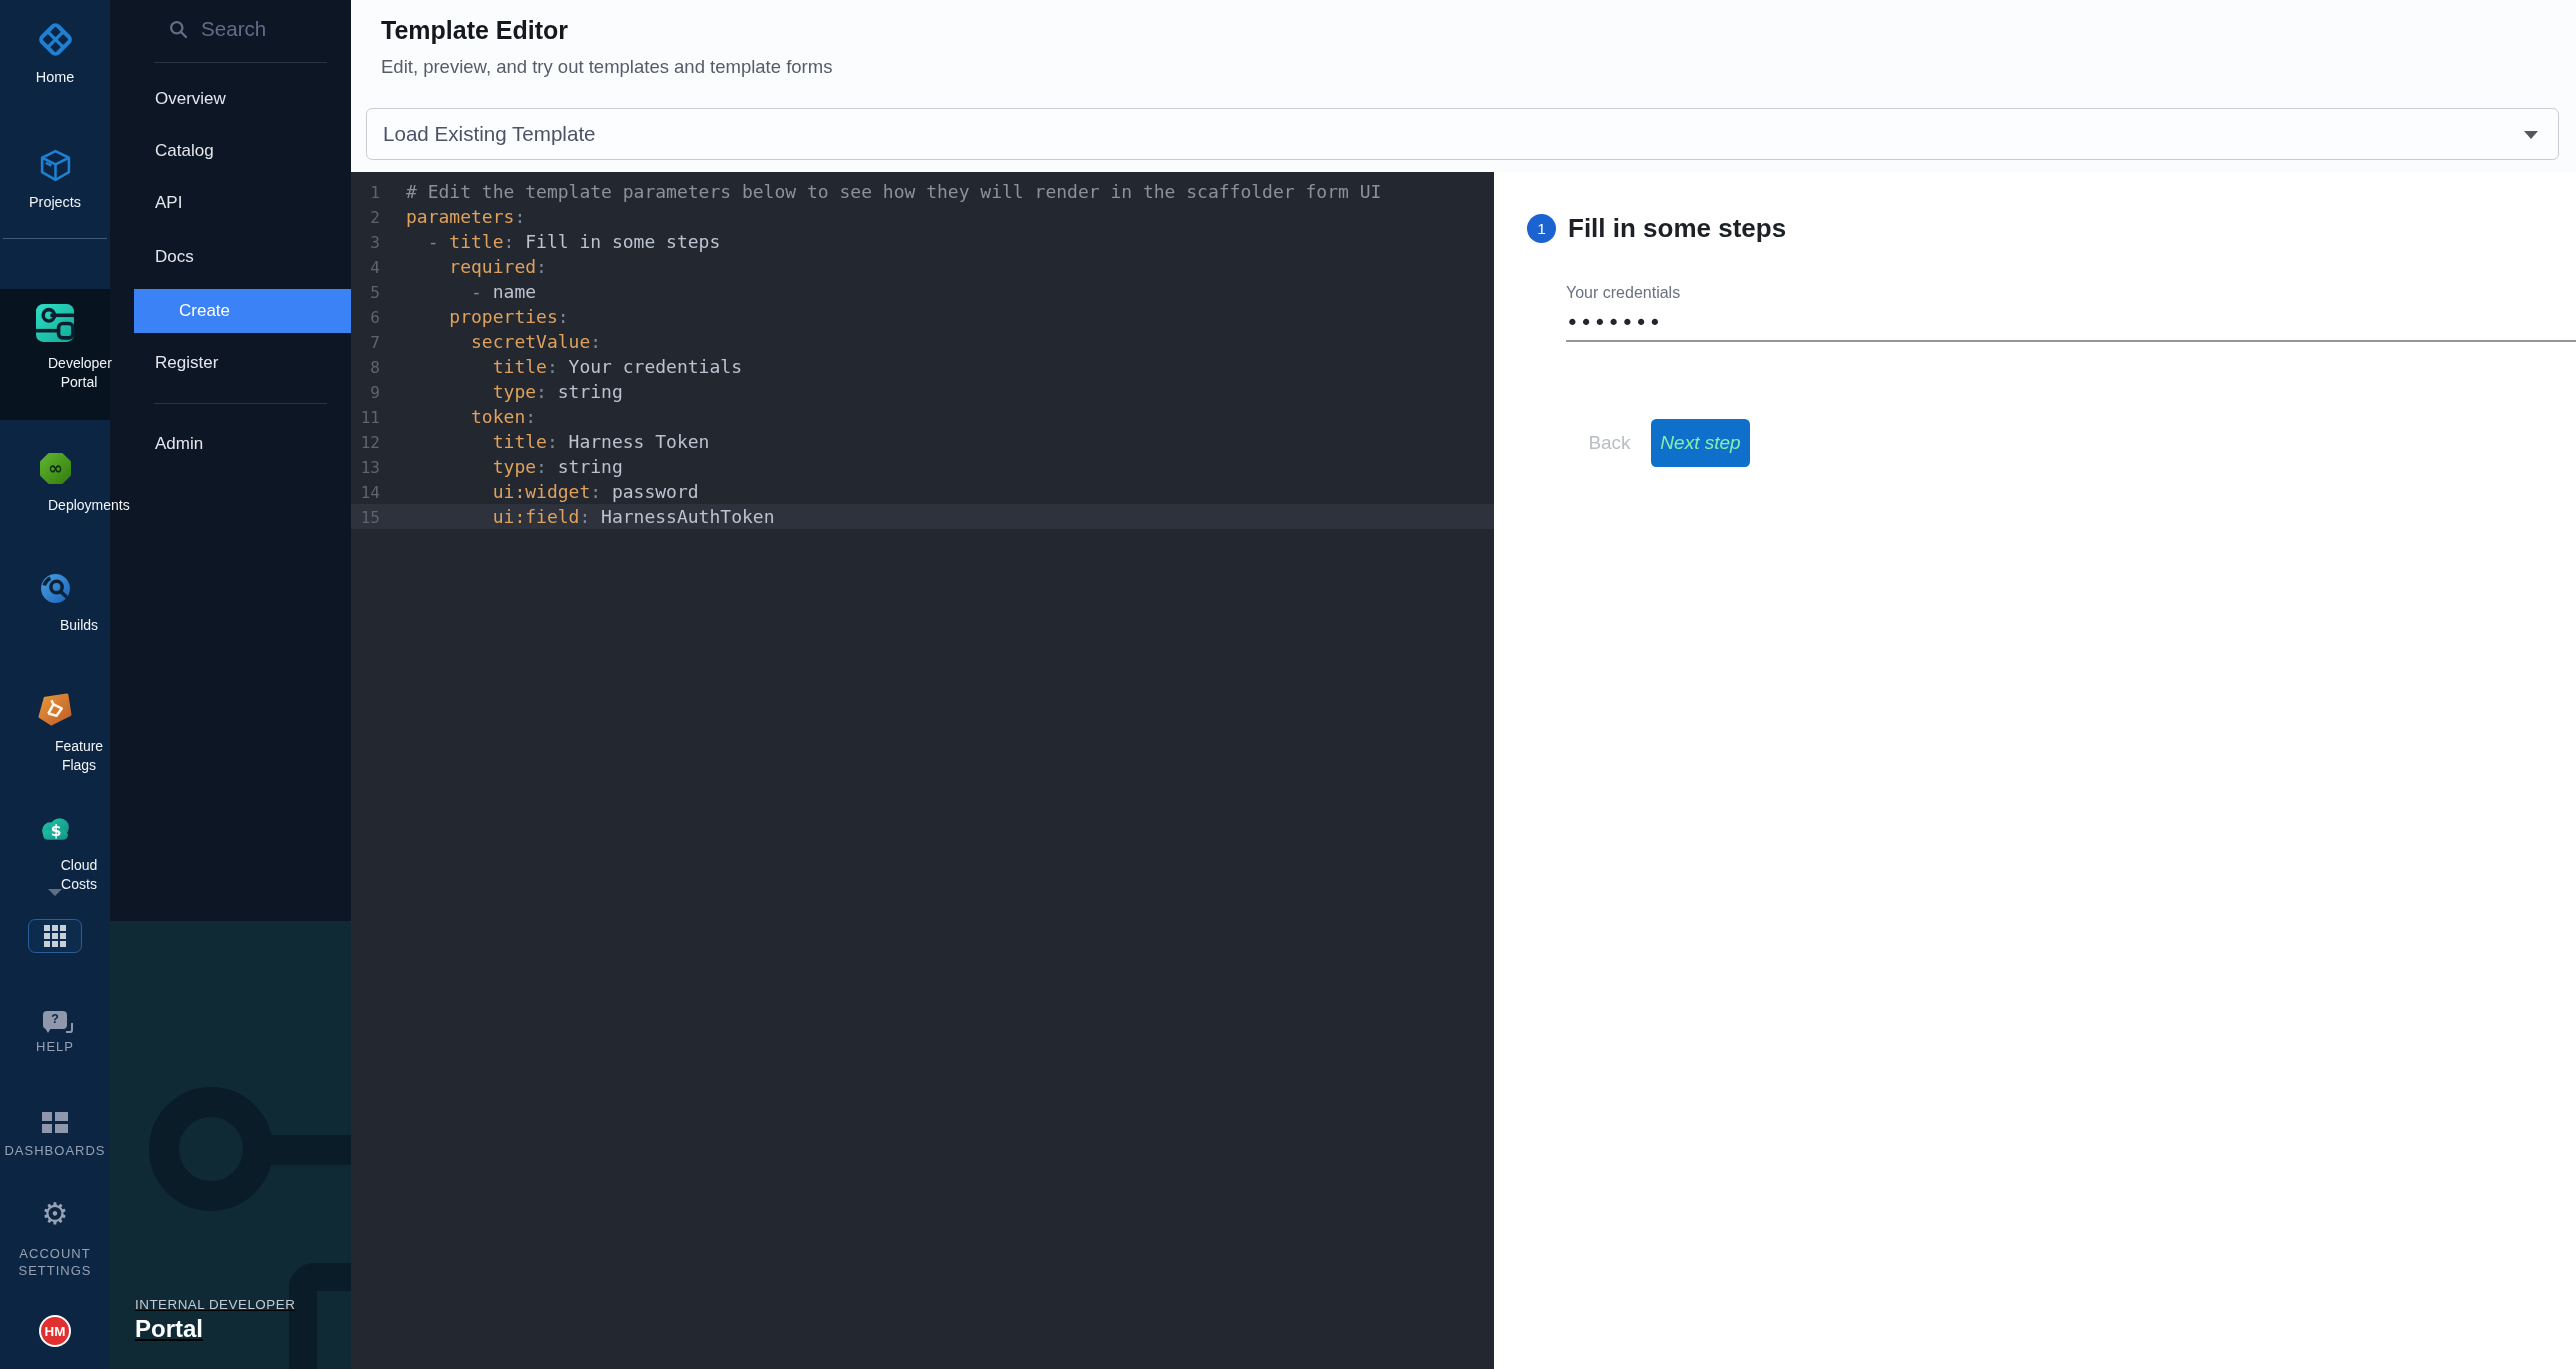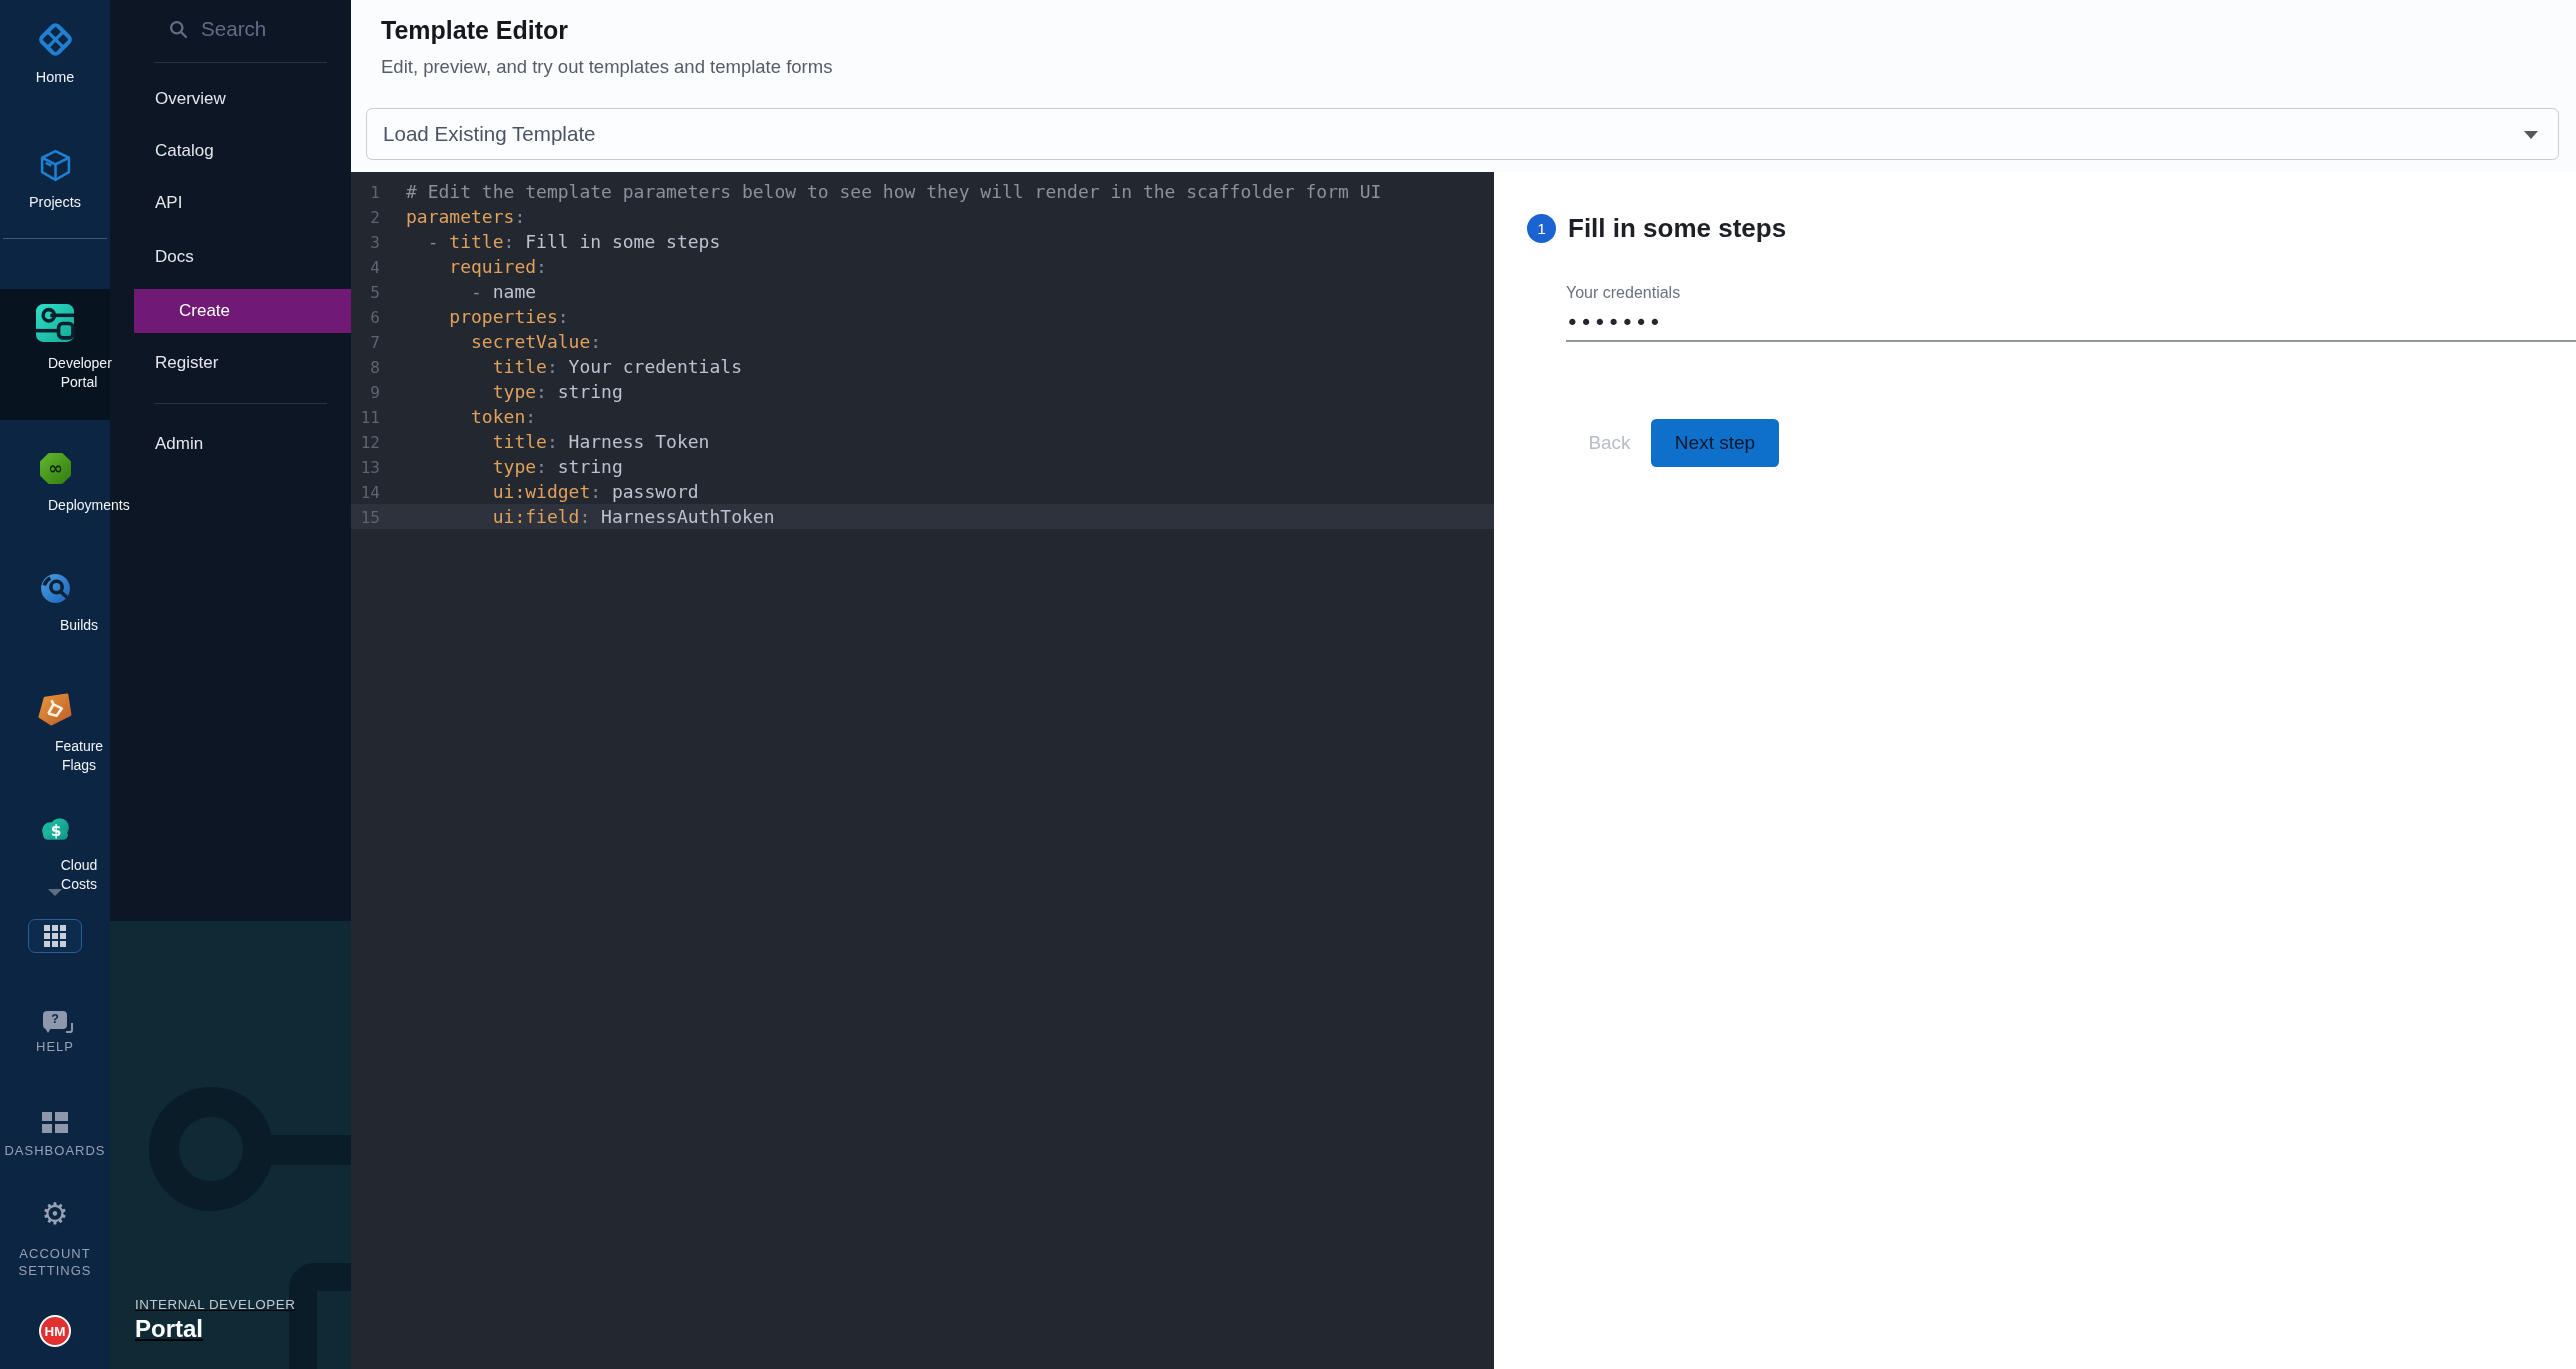--- a/index.html
+++ b/index.html
@@ -40,21 +40,21 @@
   .dash-glyph .c { left:0; top:12px; width:10.3px; height:8.8px; }
   .dash-glyph .d { left:13.4px; top:12px; width:12.4px; height:8.8px; }
 
   
   .sidenav { position:absolute; left:110px; top:0; width:241px; height:1369px; background:#0d1625; z-index:2; overflow:hidden; }
   .search-row { position:absolute; left:0; top:11.3px; width:241px; height:36px; display:flex; align-items:center; padding-left:58px; cursor:text; }
   .search-row span { color:#626d84; font-size:20.6px; margin-left:12.4px; }
   .sn-divider { position:absolute; left:44px; width:173px; height:1px; background:#2a3342; }
   .sn-item { position:absolute; left:0; width:239px; height:44px; line-height:44px; padding-left:45px;
              color:#e4e7ec; font-size:17px; cursor:pointer; }
-  .sn-item.active { left:24px; width:327px; background:#701a75; color:#fff; }
+  .sn-item.active { left:24px; width:327px; background:#3b82f6; color:#fff; }
   .decor { position:absolute; left:0; top:921px; width:241px; height:449px; background:#0f2a35; overflow:hidden; }
   .decor .ring { position:absolute; left:39px; top:166px; width:124px; height:124px; border-radius:50%;
                  border:30px solid #0b1c29; }
   .decor .bar { position:absolute; left:153px; top:214px; width:88px; height:30px; background:#0b1c29; }
   .decor .rrect { position:absolute; left:179px; top:342px; width:134px; height:165px;
                   border:28px solid #0b1c29; border-radius:25px; }
   .brand { position:absolute; left:25px; top:1297px; z-index:2;text-decoration:underline; }
   .brand .eyebrow { color:#c3c9d4; font-size:13.4px; line-height:16.5px; letter-spacing:0.5px; }
   .brand .name { color:#fff; font-size:24px; font-weight:bold; line-height:29px; }
 
@@ -81,22 +81,22 @@
   .form-panel { position:absolute; left:1144px; top:172px; width:1144px; height:1198px; background:#fff; }
   .step-circle { position:absolute; left:33px; top:42px; width:29px; height:29px; border-radius:50%;
                  background:#1b63d0; color:#fff; font-size:15.5px; display:flex; align-items:center; justify-content:center; }
   .step-title { position:absolute; left:74px; top:41px; font-size:26px; font-weight:bold; color:#1d2126; line-height:30px; }
   .field-label { position:absolute; left:72px; top:112px; font-size:16px; color:#6a7180; }
   .field-input { position:absolute; left:72px; top:132px; width:1030px; height:38px; cursor:text; }
   .field-value { font-family:"DejaVu Sans", sans-serif; font-size:21.6px; letter-spacing:1px; color:#23262d; line-height:38px; }
   .field-underline { position:absolute; left:72px; top:168px; width:1032px; height:1.5px; background:#92979c; }
   .back-btn { position:absolute; left:82px; top:247px; width:67px; height:48px; line-height:48px;
               text-align:center; color:#b9bdc4; font-size:19px; cursor:default; }
-  .next-btn { position:absolute; left:157px; top:247px; width:128px; height:48px; border-radius:5.2px;
-              background:#0f70cc; color:#0f172a; font-size:19px; border:none; cursor:pointer; }
+  .next-btn { position:absolute; left:157px; top:247px; width:99px; height:48px; border-radius:5.2px;
+              background:#0f70cc; color:#86efac; font-size:19px; border:none; cursor:pointer;font-style:italic; }
 </style>
 </head>
 <body>
 
 <div id="screen">
 
   <nav class="rail">
 
     <div class="r-entry" style="top:22px">
       <span class="r-icon">

